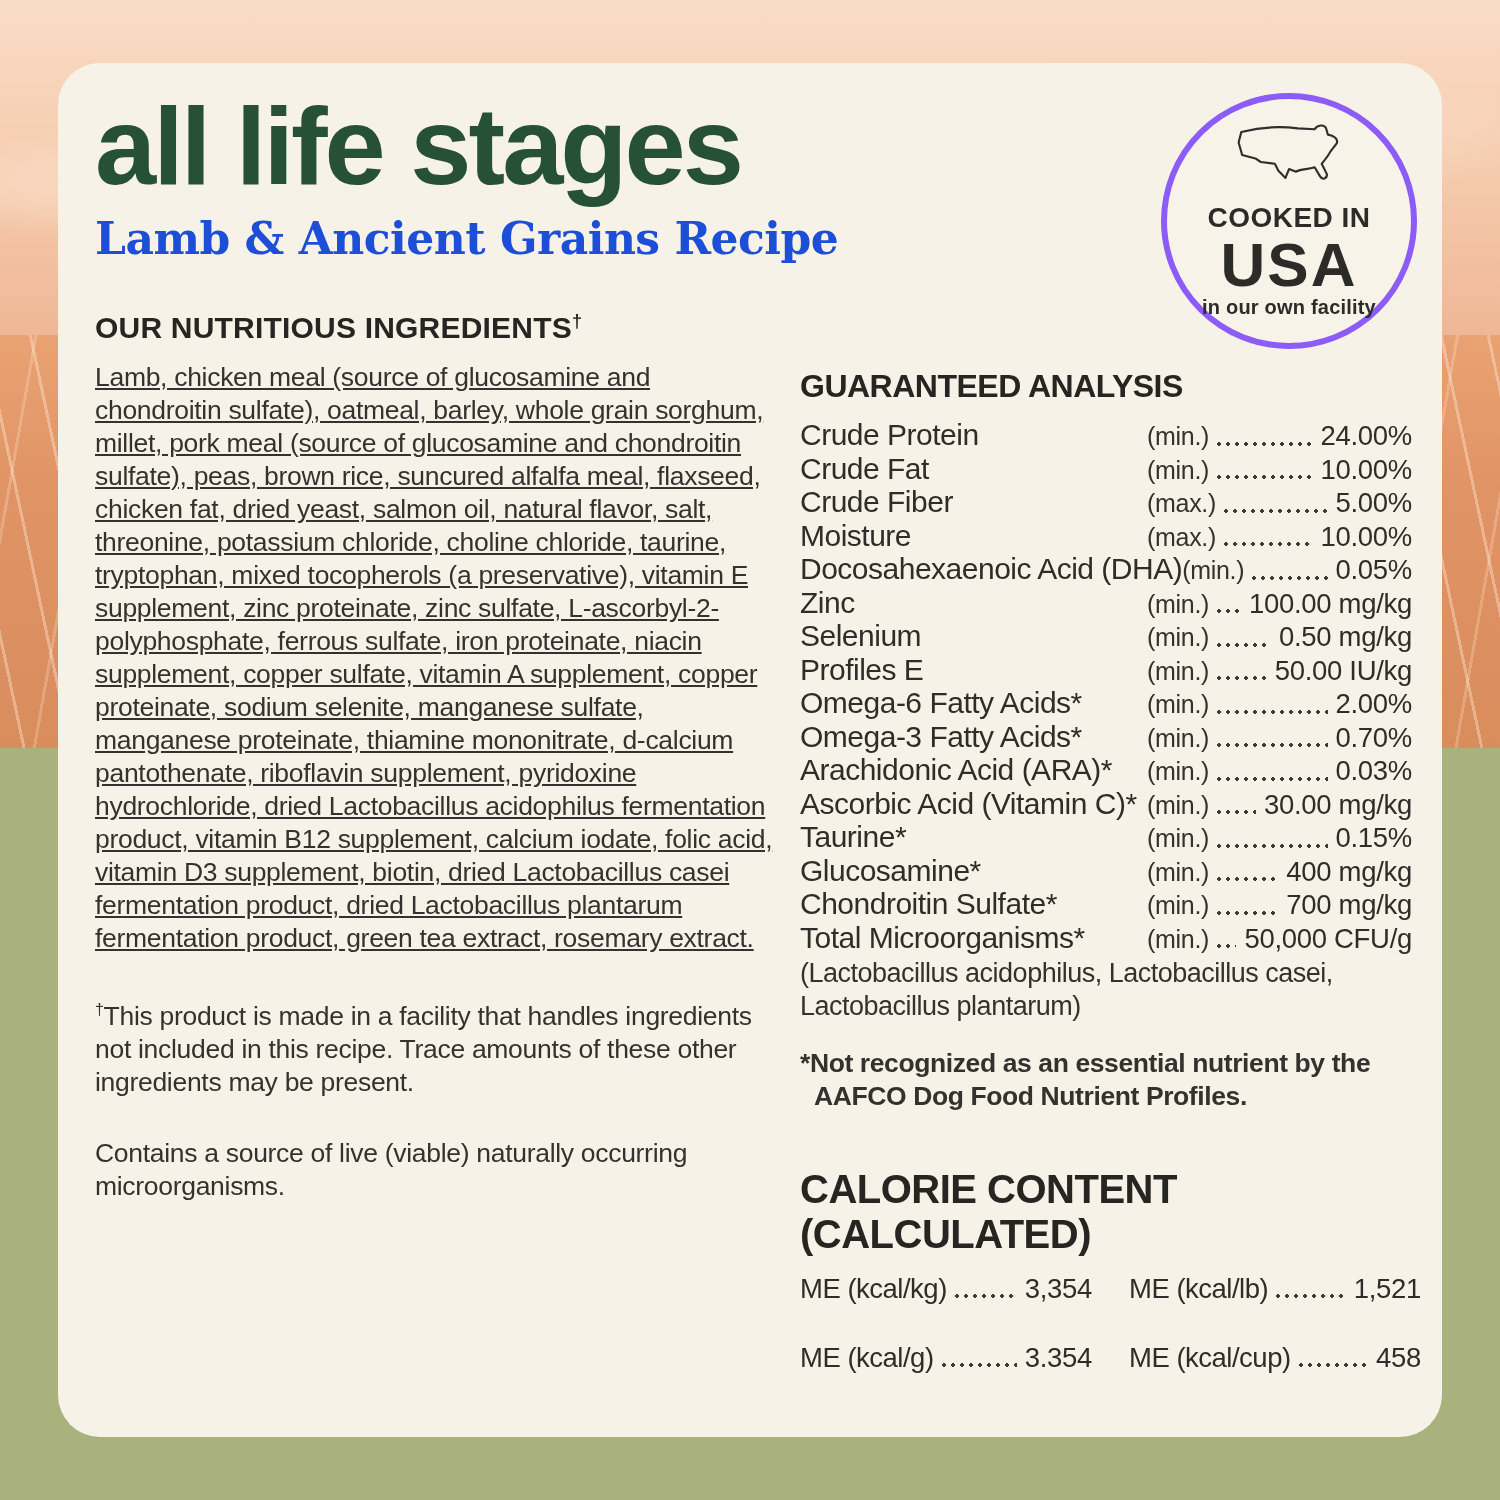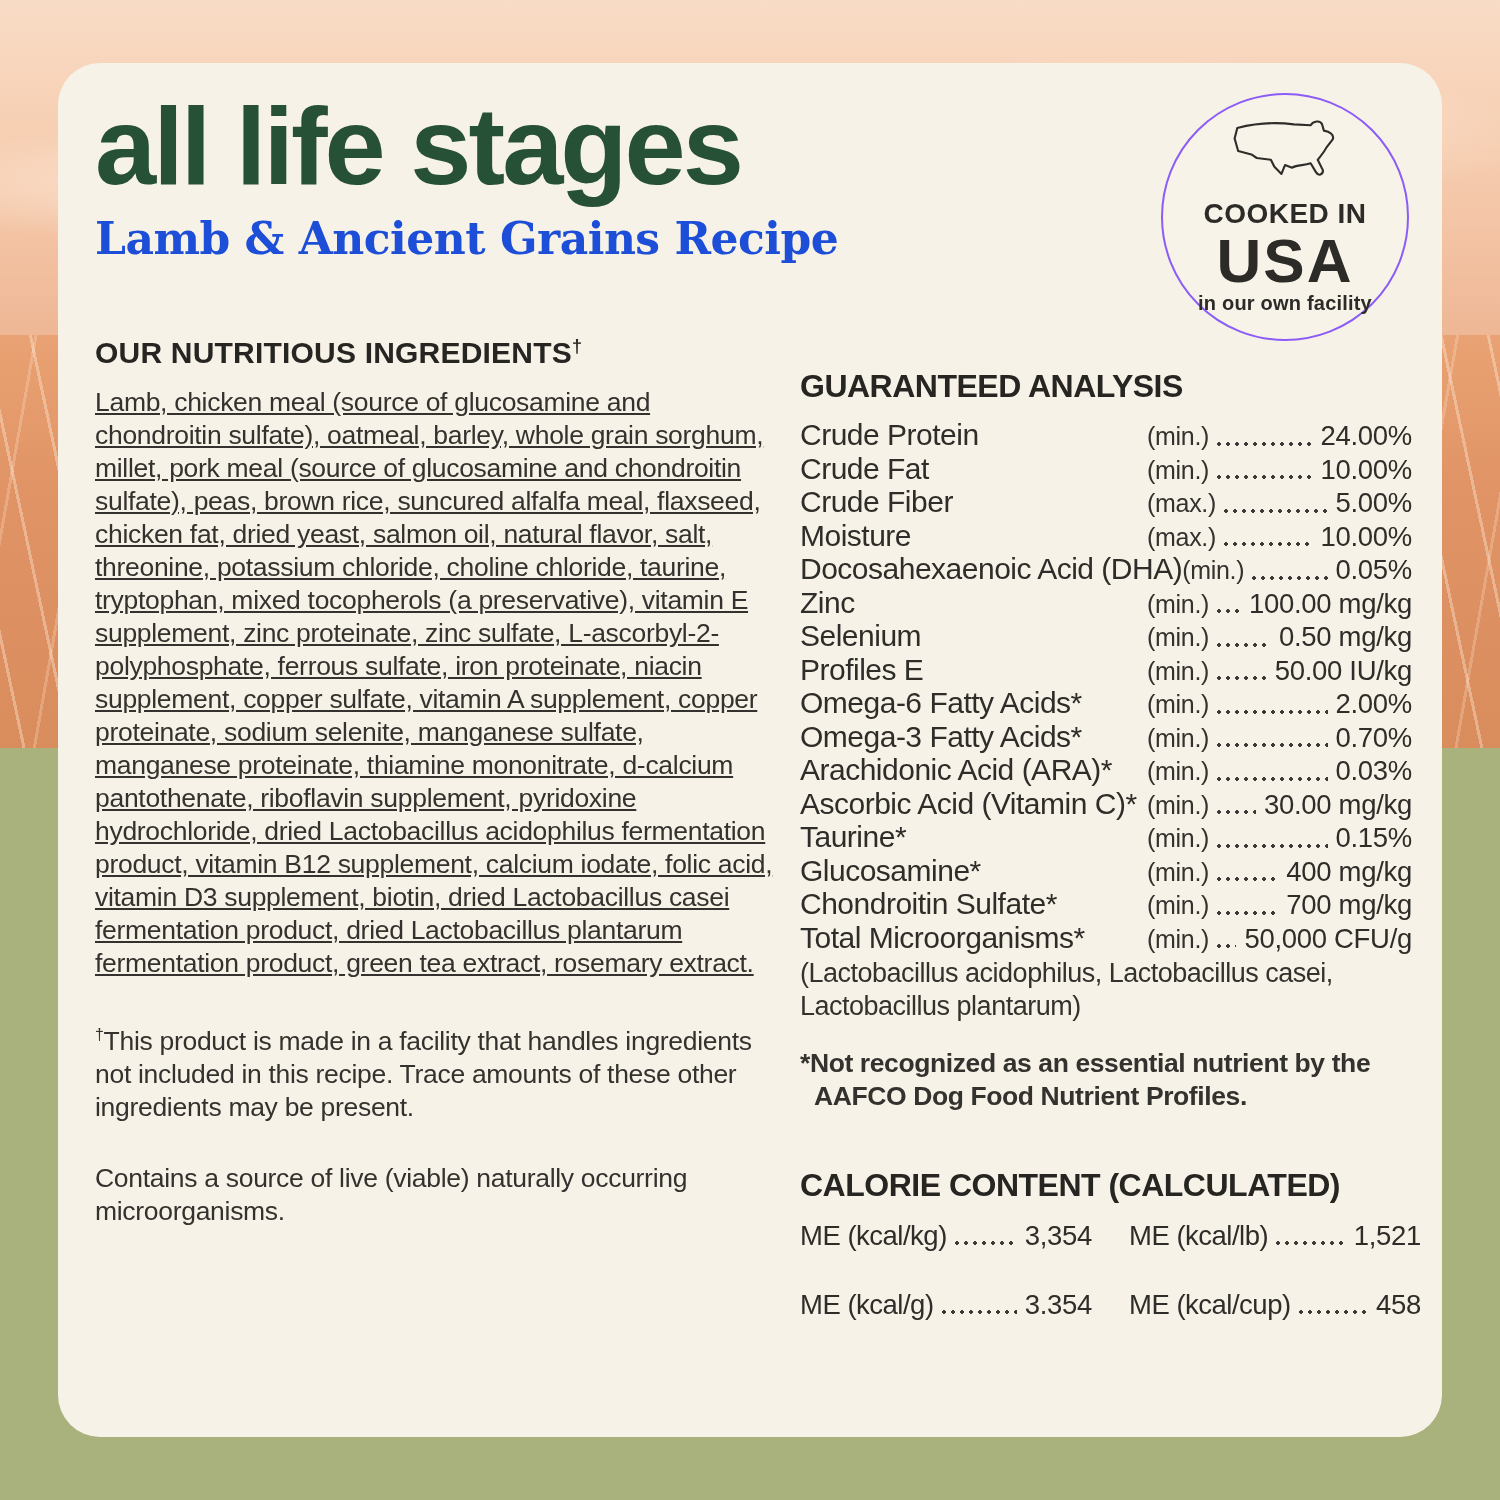--- a/index.html
+++ b/index.html
@@ -41,31 +41,31 @@
   }
   .subtitle{
     left:37px;top:150px;
     font-family:"DejaVu Serif",serif;font-weight:700;
     font-size:44px;letter-spacing:-0.5px;color:#1d4ed8;
   }
 
   
   .badge{
     left:1103px;top:30px;width:244px;height:244px;border-radius:50%;
-    background:#f8f3e9;border:2px solid #8b5cf6;
+    background:#f8f3e9;border:6px solid #8b5cf6;
     display:flex;flex-direction:column;align-items:center;justify-content:center;
     text-align:center;color:#2c2b28;
   }
   .badge svg{display:block;margin-bottom:2px;}
   .badge-line1{font-size:28px;font-weight:700;letter-spacing:.5px;}
   .badge-line2{font-size:62px;font-weight:800;letter-spacing:2px;line-height:1;}
   .badge-line3{font-size:20px;font-weight:700;letter-spacing:.2px;text-align:center;}
 
   
-  .left-col{left:37px;top:273px;width:685px;}
+  .left-col{left:37px;top:248px;width:685px;}
   .section-h{font-size:30px;font-weight:700;letter-spacing:.2px;color:#262522;margin:0;}
   .section-h sup{font-size:18px;}
   .ing-text{
     margin:16px 0 0 0;font-size:26.5px;line-height:33px;letter-spacing:-0.3px;color:#34322e;text-decoration:underline;
   }
   .note{margin:38px 0 0 0;font-size:26.5px;line-height:33px;letter-spacing:-0.3px;color:#34322e;}
   .note sup{font-size:16px;}
 
   
   .right-col{left:742px;top:305px;width:612px;}
@@ -79,21 +79,21 @@
     background-image:radial-gradient(circle at 2px 2px,#3c3a36 1.7px,transparent 2.1px);
     background-size:9px 4px;background-repeat:repeat-x;background-position:left bottom;
     min-width:10px;
   }
   .ga-value{font-size:27.5px;letter-spacing:-0.3px;white-space:nowrap;text-align:right;}
   .ga-note{margin:2px 0 0 0;font-size:27px;line-height:33px;letter-spacing:-0.5px;color:#34322e;}
   .ga-footnote{
     margin:24px 0 0 0;font-size:26.5px;line-height:33px;letter-spacing:-0.4px;color:#34322e;
     padding-left:14px;text-indent:-14px;font-weight:bold;
   }
-  .cal-h{margin:54px 0 0 0;font-size:32px;font-weight:700;letter-spacing:-0.5px;color:#262522;}
+  .cal-h{margin:54px 0 0 0;font-size:40px;font-weight:700;letter-spacing:-0.5px;color:#262522;}
   .cal-grid{
     margin-top:16px;display:grid;grid-template-columns:292px 292px;column-gap:28px;row-gap:9px;gap:37px;
   }
   .cal-cell{display:flex;align-items:baseline;line-height:32px;}
   .cal-label{font-size:27.5px;letter-spacing:-0.5px;white-space:nowrap;}
   .cal-value{font-size:27.5px;letter-spacing:-0.3px;white-space:nowrap;}
 </style>
 </head>
 <body>
 

